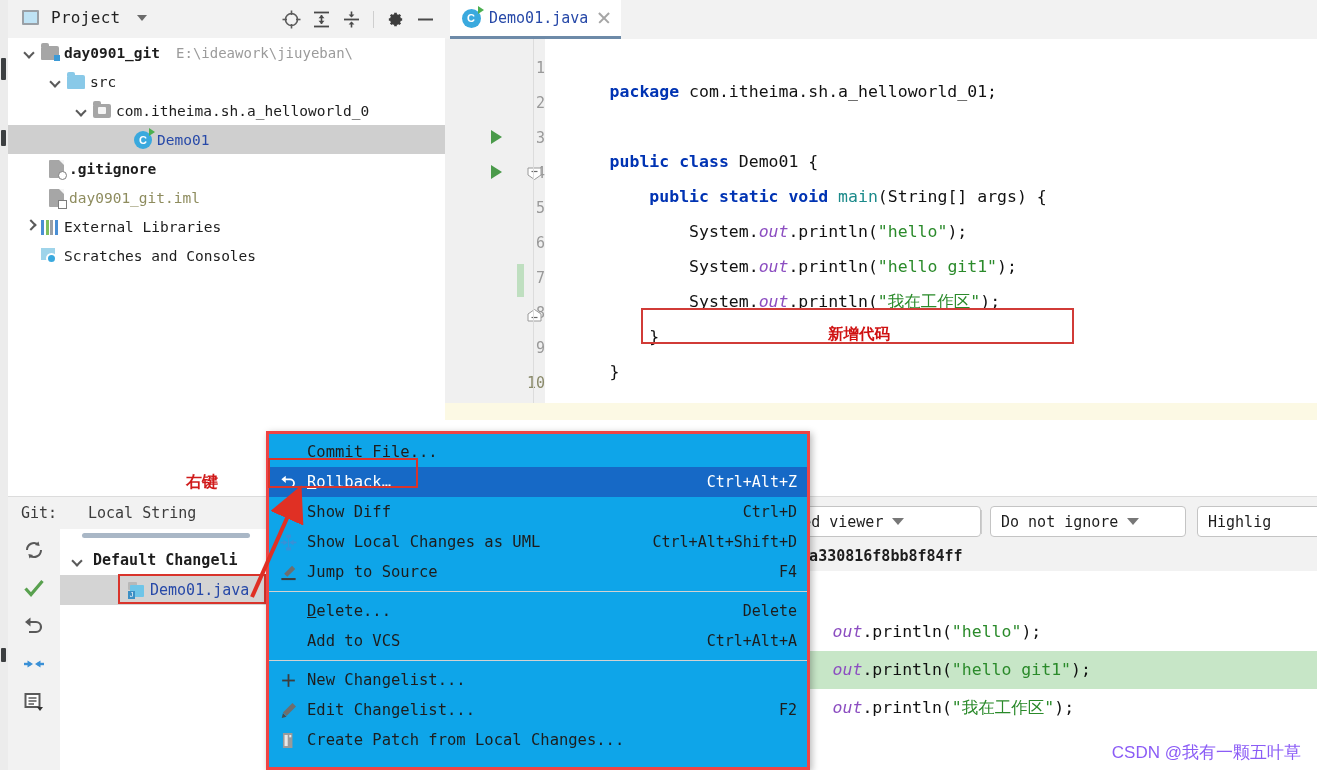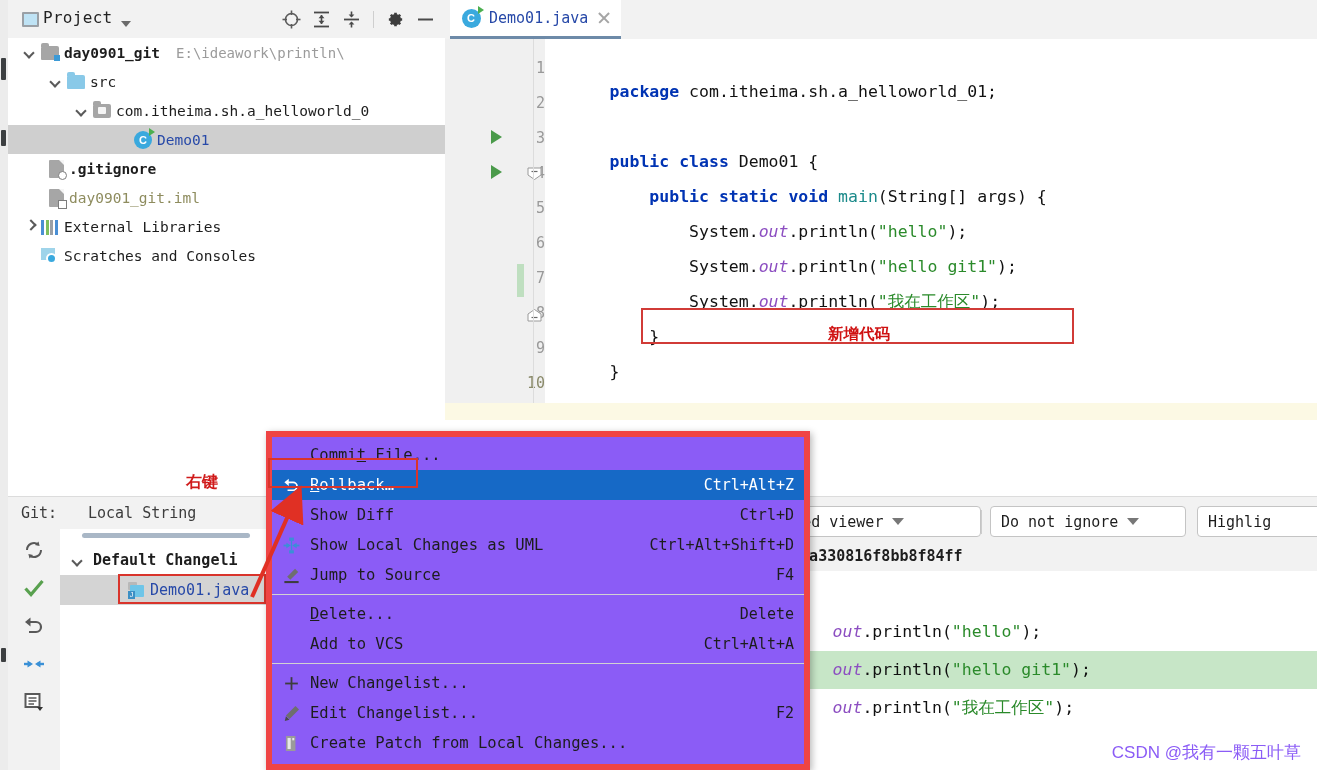--- a/index.html
+++ b/index.html
@@ -12,21 +12,21 @@
   }
   .abs{position:absolute;}
 
   
   #left-edge-strip{left:0;top:0;width:8px;height:770px;background:#ececec;border-right:1px solid #d6d6d6;}
   #left-edge-strip .nub{position:absolute;left:1px;width:5px;background:#3c3f41;border-radius:1px;}
 
   
   #project-panel{left:8px;top:0;width:437px;height:463px;background:#ffffff;}
   #project-header{position:absolute;left:0;top:0;width:437px;height:38px;background:#f2f2f2;border-bottom:1px solid #d9d9d9;}
-  #project-title-wrap{position:absolute;left:14px;top:8px;display:flex;align-items:flex-end;gap:4px;}
+  #project-title-wrap{position:absolute;left:14px;top:8px;display:flex;align-items:center;gap:12px;}
   #project-title-wrap .winicon{width:17px;height:15px;border:2px solid #9aa0a6;background:#bfe3f5;box-sizing:border-box;border-radius:1px;}
   #project-title{font-family:"DejaVu Sans Mono","Liberation Mono",monospace;font-size:16px;color:#222;letter-spacing:.3px;}
   .caret-down{width:0;height:0;border-left:5px solid transparent;border-right:5px solid transparent;border-top:6px solid #6b6b6b;}
   #project-toolbar{position:absolute;right:7px;top:7px;display:flex;align-items:center;gap:5px;height:24px;}
   #project-toolbar .tb{width:25px;height:24px;display:flex;align-items:center;justify-content:center;cursor:pointer;}
   .vdiv{width:1px;height:17px;background:#cfcfcf;margin:0 4px;}
 
   
   #project-tree{position:absolute;left:0;top:38px;width:437px;height:425px;overflow:hidden;background:#fff;}
   .trow{position:relative;height:29px;display:flex;align-items:center;white-space:nowrap;font-family:"DejaVu Sans Mono","Liberation Mono",monospace;font-size:14.5px;}
@@ -115,21 +115,21 @@
   .combo .cd{width:0;height:0;border-left:6px solid transparent;border-right:6px solid transparent;border-top:7px solid #777;}
   #diff-sep{position:absolute;left:213px;top:13px;width:1px;height:24px;background:#cdcdcd;}
   #diff-hash{position:absolute;left:5px;top:84px;font-size:15px;font-weight:bold;color:#1d1d1d;}
   #diff-hash-row{position:absolute;left:0;top:78px;width:549px;height:30px;background:#f2f2f2;border-bottom:1px solid #e0e0e0;}
   #diff-body{position:absolute;left:0;top:108px;width:549px;height:199px;background:#fff;}
   .dline{position:absolute;left:5px;white-space:pre;font-size:16.5px;line-height:38px;height:38px;font-family:"DejaVu Sans Mono","Liberation Mono",monospace;}
   .dhl{position:absolute;left:0;width:549px;height:38px;background:#c7e6c7;}
   #csdn{position:absolute;right:16px;bottom:6px;color:#8b5cf6;font-size:17px;font-family:"Liberation Sans","DejaVu Sans",sans-serif;}
 
   
-  #context-menu{left:266px;top:431px;width:544px;height:339px;background:#8b5cf6;border:6px solid #ef4444;box-shadow:2px 2px 7px rgba(0,0,0,.28);box-sizing:border-box;overflow:hidden;text-align:center;}
+  #context-menu{left:266px;top:431px;width:544px;height:339px;background:#0ea5e9;border:3px solid #ef4444;box-shadow:2px 2px 7px rgba(0,0,0,.28);box-sizing:border-box;overflow:hidden;text-align:center;}
   .mi{position:relative;height:30px;display:flex;align-items:center;padding-left:8px;box-sizing:border-box;white-space:nowrap;}
   .mi.hl{background:#1669c6;color:#ffffff;}
   .mi .micon{width:22px;height:22px;flex:0 0 22px;display:flex;align-items:center;justify-content:center;margin-right:8px;}
   .mi .mlabel{font-size:15.5px;font-family:"DejaVu Sans Mono","Liberation Mono",monospace;color:#1d1d1d;}
   .mi.hl .mlabel{color:#fff;}
   .mi .mkey{position:absolute;right:10px;font-size:15px;font-family:"DejaVu Sans Mono","Liberation Mono",monospace;color:#1d1d1d;}
   .mi.hl .mkey{color:#fff;}
   .mnem{text-decoration:underline;}
   .msep{height:1px;background:#d2d2d2;margin:4px 0;}
   #red-box-rollback{position:absolute;left:268px;top:458px;width:150px;height:30px;border:2px solid #d9342b;box-sizing:border-box;}
@@ -198,21 +198,21 @@
   </div>
 
   <div id="project-tree">
 
     <div class="trow" style="padding-left:16px;">
       <span class="twist d"></span>
       <span class="ic ic-folder">
           <i class="badge"></i>
         </span>
       <span class="tlabel bold">day0901_git</span>
-      <span class="tpath">E:\ideawork\println\</span>
+      <span class="tpath">E:\ideawork\jiuyeban\</span>
     </div>
 
 
     <div class="trow" style="padding-left:42px;">
       <span class="twist d"></span>
       <span class="ic ic-folder blue"></span>
       <span class="tlabel">src</span>
     </div>
 
     <div class="trow" style="padding-left:68px;">

